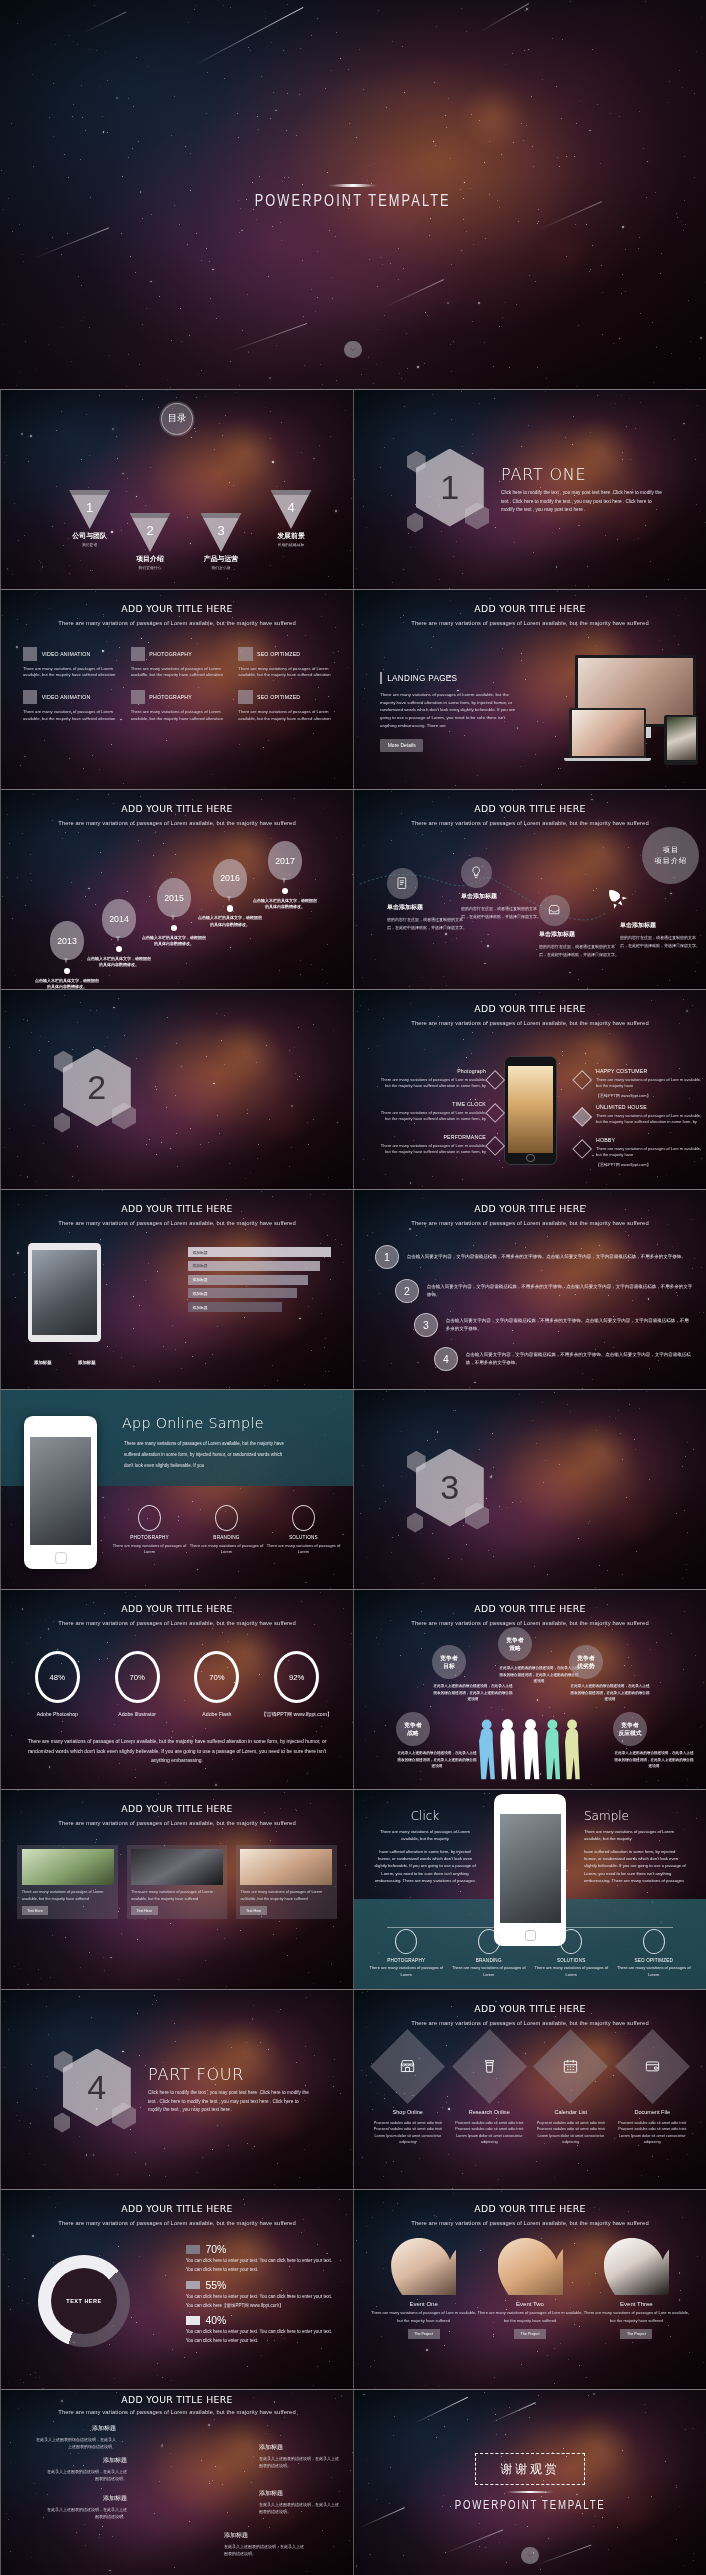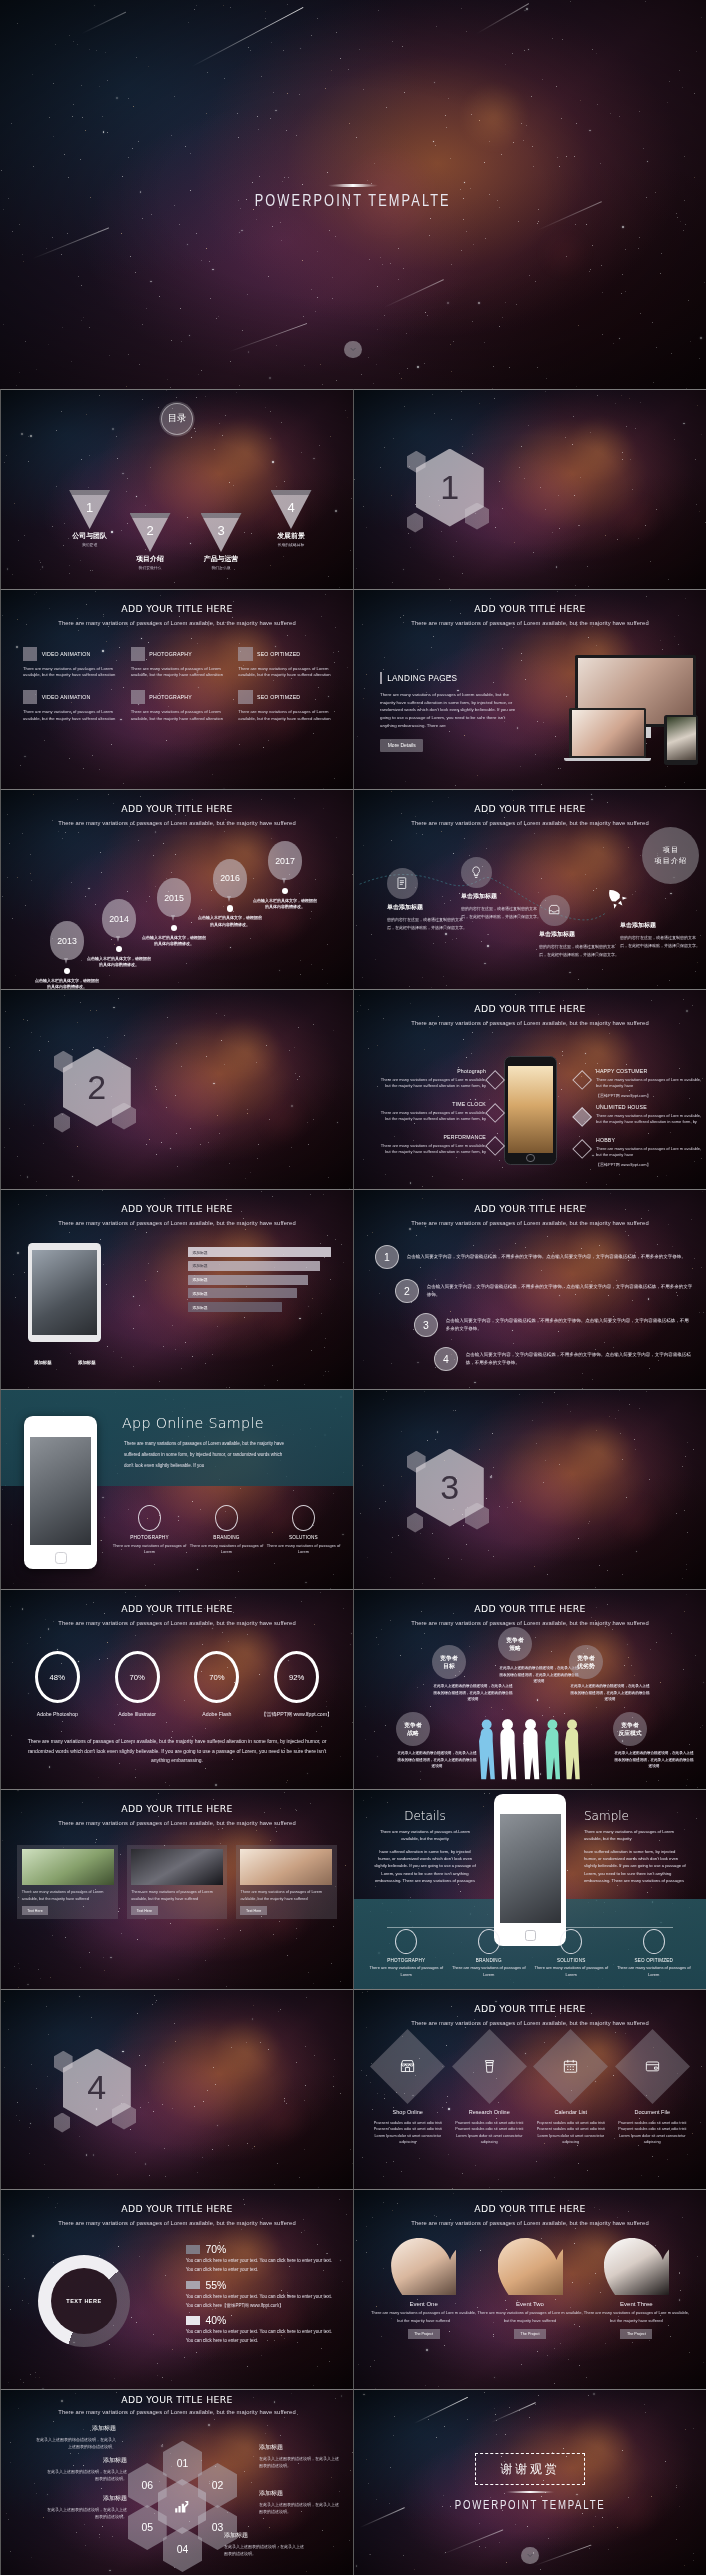--- a/index.html
+++ b/index.html
@@ -938,20 +938,24 @@
         <div class="vig"></div>
       </div>
     <div class="part">
       <div class="hexbig">
         <div class="hx s1"></div>
           <div class="hx s2"></div>
           <div class="hx s3"></div>
         <div class="hx main"></div>
         <div class="num">1</div>
       </div>
+      <div class="part-txt">
+        <div class="part-h">PART ONE</div>
+        <div class="part-p">Click here to modify the text , you may post text here .Click here to modify the text . Click here to modify the text , you may post text here . Click here to modify the text , you may post text here .</div>
+      </div>
     </div>
   </div>
 
   <div class="slide">
     <div class="bg">
         <div class="base"></div>
         <div class="neb2"></div>
         <div class="stars">
           <i class="" style="left:80.52%;top:64.91%;opacity:0.30"></i>
           <i class="" style="left:80.74%;top:40.38%;opacity:0.32"></i>
@@ -2705,21 +2709,21 @@
           <i class="b" style="left:84.66%;top:55.89%;opacity:0.83"></i>
         </div>
         <div class="vig"></div>
       </div>
     <div class="dd-teal"></div>
     <div class="ddph">
         <div class="scr"></div>
         <div class="hm"></div>
       </div>
     <div style="position:absolute;left:20px;top:18.6px;width:102px;text-align:center">
-      <div class="dd-h">Details</div>
+      <div class="dd-h">Click</div>
       <div class="dd-p">There are many variations of passages of Lorem available, but the majority</div>
       <div class="dd-p">have suffered alteration in some form, by injected humor, or randomized words which don't look even slightly believable. If you are going to use a passage of Lorem, you need to be sure there isn't anything embarrassing. There are many variations of passages</div>
     </div>
     <div style="position:absolute;right:20px;top:18.6px;width:102px">
       <div class="dd-h">Sample</div>
       <div class="dd-p">There are many variations of passages of Lorem available, but the majority</div>
       <div class="dd-p">have suffered alteration in some form, by injected humor, or randomized words which don't look even slightly believable. If you are going to use a passage of Lorem, you need to be sure there isn't anything embarrassing. There are many variations of passages</div>
     </div>
     <div class="dd4line" style="top:137px"></div>
     <div class="dd4">
@@ -2845,20 +2849,24 @@
         <div class="vig"></div>
       </div>
     <div class="part">
       <div class="hexbig">
         <div class="hx s1"></div>
           <div class="hx s2"></div>
           <div class="hx s3"></div>
         <div class="hx main"></div>
         <div class="num">4</div>
       </div>
+      <div class="part-txt">
+        <div class="part-h">PART FOUR</div>
+        <div class="part-p">Click here to modify the text , you may post text here .Click here to modify the text . Click here to modify the text , you may post text here . Click here to modify the text , you may post text here .</div>
+      </div>
     </div>
   </div>
 
   <div class="slide">
     <div class="bg">
         <div class="base"></div>
         <div class="neb2"></div>
         <div class="stars">
           <i class="" style="left:17.74%;top:76.02%;opacity:0.84"></i>
           <i class="" style="left:11.99%;top:51.49%;opacity:0.75"></i>
@@ -3332,33 +3340,20 @@
           <i class="" style="left:84.31%;top:39.26%;opacity:0.70"></i>
           <i class="" style="left:60.89%;top:40.87%;opacity:0.78"></i>
           <i class="" style="left:23.50%;top:72.41%;opacity:0.30"></i>
           <i class="b" style="left:58.88%;top:18.45%;opacity:0.45"></i>
           <i class="" style="left:59.94%;top:48.79%;opacity:0.44"></i>
         </div>
         <div class="vig"></div>
       </div>
     <div class="s-title" style="top:4.4px">ADD YOUR TITLE HERE</div>
     <div class="s-sub" style="top:18.6px">There are many variations of passages of Lorem available, but the majority have suffered</div>
-    <div class="honey">
-      <div class="hxc" style="left:32px; top:7.7px;">01</div>
-      <div class="hxc" style="left:67px; top:30px;">02</div>
-      <div class="hxc" style="left:67px; top:72px;">03</div>
-      <div class="hxc" style="left:32px; top:94px;">04</div>
-      <div class="hxc" style="left:-3.3px; top:72px;">05</div>
-      <div class="hxc" style="left:-3.3px; top:30px;">06</div>
-      <div class="hxc mid" style="left:27px; top:46px;">
-        <svg viewBox="0 0 24 24" fill="#fff" width="17.5" height="17.5">
-            <path d="M3 20h3v-6H3zM7.5 20h3v-9h-3zM12 20h3V8h-3zM16 4h5v5l-1.7-1.7-5.3 5.3V20h3V13l4-4z"></path>
-          </svg>
-      </div>
-    </div>
     <div class="hlbl" style="left:33px; top:34px; text-align:right;">
       <h6>添加标题</h6>
       <p>在此录入上述图表的综合描述说明，在此录入上述图表的综合描述说明、</p>
       </div>
     <div class="hlbl" style="left:258px; top:53px;">
       <h6>添加标题</h6>
       <p>在此录入上述图表的描述说明，在此录入上述图表的描述说明。</p>
       </div>
     <div class="hlbl" style="left:258px; top:99px;">
       <h6>添加标题</h6>

